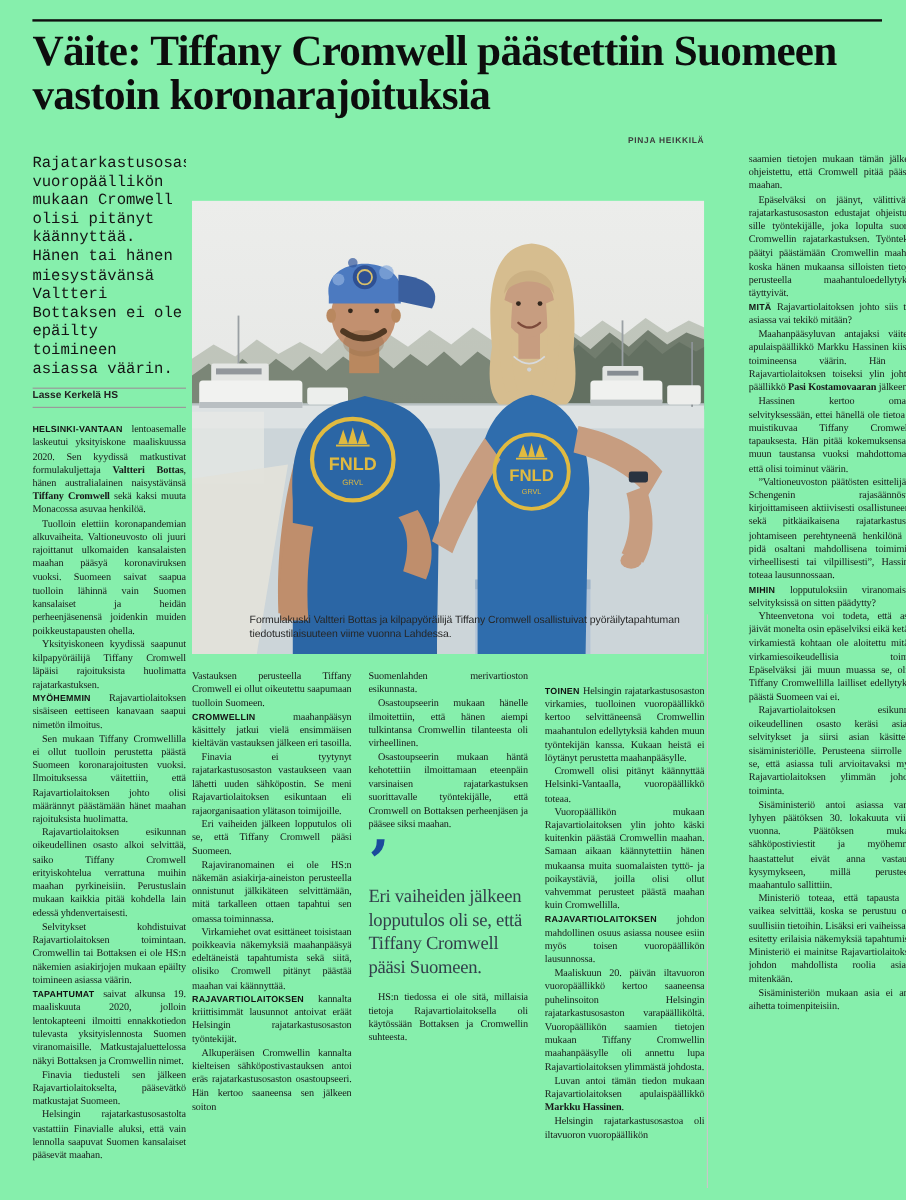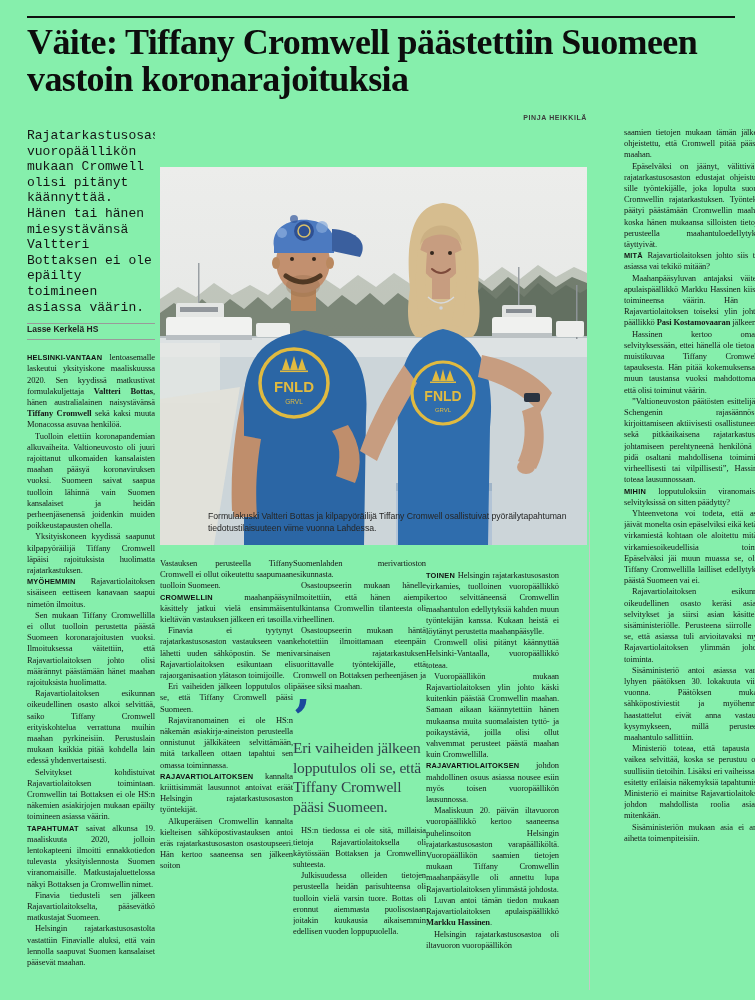--- a/index.html
+++ b/index.html
@@ -16,21 +16,21 @@
   .standfirst{font-family:Liberation Mono, monospace;font-size:13px;line-height:15.6px;
               color:#141414;margin:0 0 8px 0;}
   .byline-block{border-top:1px solid #9a9a9a;border-bottom:1px solid #9a9a9a;
                 padding:0 0 5px 0;margin:6px 0 9px 0;
                 font-family:"Liberation Sans",sans-serif;font-size:8.5px;font-weight:700;color:#222;}
   .photo-wrap{position:absolute;left:160px;top:127px;width:427px;height:378px;overflow:hidden;margin-top:40px;}
   .caption{position:absolute;left:160px;top:511px;width:414px;
            font-family:"Liberation Sans",sans-serif;font-size:8.7px;line-height:11.8px;
            letter-spacing:-.05px;color:#262626;margin-left:48px;}
   .mid-cols{position:absolute;left:160px;top:558px;width:427px;height:434px;
-            display:flex;}
+            display:flex;gap:14px;}
   .mcol{width:133px;height:434px;overflow:hidden;}
   .col5{position:absolute;left:624px;top:127px;width:141px;height:866px;overflow:hidden;}
   .vrule{position:absolute;left:589px;top:512px;width:1px;height:478px;background:#c8c8c8;}
   
   .bodytext p.bp{margin:0;font-family:"Liberation Serif",serif;font-size:8.5px;line-height:11.2px;
      text-align:justify;letter-spacing:-.1px;color:#171717;hyphens:auto;}
   .bodytext p.bp.indent{text-indent:8px;}
   .bodytext p.bp.lead-para{}
   .bodytext p.bp.lead-para:first-child{margin-top:12px;}
   .bodytext .lead{font-family:"Liberation Sans",sans-serif;font-weight:700;font-size:7.4px;
@@ -168,33 +168,33 @@
 
   <div class="caption">Formulakuski Valtteri Bottas ja kilpapyöräilijä Tiffany Cromwell osallistuivat pyöräilytapahtuman tiedotustilaisuuteen viime vuonna Lahdessa.</div>
 
   <div class="mid-cols bodytext">
     <div class="mcol">
         <p class="bp">Vastauksen perusteella Tiffany Cromwell ei ollut oikeutettu saapumaan tuolloin Suomeen.</p>
         <p class="bp lead-para"><span class="lead">CROMWELLIN </span>maahanpääsyn käsittely jatkui vielä ensimmäisen kieltävän vastauksen jälkeen eri tasoilla.</p>
         <p class="bp indent">Finavia ei tyytynyt rajatarkastusosaston vastaukseen vaan lähetti uuden sähköpostin. Se meni Rajavartiolaitoksen esikuntaan eli rajaorganisaation ylätason toimijoille.</p>
         <p class="bp indent">Eri vaiheiden jälkeen lopputulos oli se, että Tiffany Cromwell pääsi Suomeen.</p>
         <p class="bp indent">Rajaviranomainen ei ole HS:n näkemän asiakirja-aineiston perusteella onnistunut jälkikäteen selvittämään, mitä tarkalleen ottaen tapahtui sen omassa toiminnassa.</p>
+        <p class="bp indent">Virkamiehet ovat esittäneet toisistaan poikkeavia näkemyksiä maahanpääsyä edeltäneistä tapahtumista sekä siitä, olisiko Cromwell pitänyt päästää maahan vai käännyttää.</p>
         <p class="bp lead-para"><span class="lead">RAJAVARTIOLAITOKSEN </span>kannalta kriittisimmät lausunnot antoivat eräät Helsingin rajatarkastusosaston työntekijät.</p>
         <p class="bp indent">Alkuperäisen Cromwellin kannalta kielteisen sähköpostivastauksen antoi eräs rajatarkastusosaston osastoupseeri. Hän kertoo saaneensa sen jälkeen soiton</p>
       </div>
     <div class="mcol">
         <p class="bp">Suomenlahden merivartioston esikunnasta.</p>
         <p class="bp indent">Osastoupseerin mukaan hänelle ilmoitettiin, että hänen aiempi tulkintansa Cromwellin tilanteesta oli virheellinen.</p>
         <p class="bp indent">Osastoupseerin mukaan häntä kehotettiin ilmoittamaan eteenpäin varsinaisen rajatarkastuksen suorittavalle työntekijälle, että Cromwell on Bottaksen perheenjäsen ja pääsee siksi maahan.</p>
         <blockquote class="pullquote">
           <span class="pq-glyph" style="color: rgb(27, 74, 156);">’</span>
           <span class="pq-text">Eri vaiheiden jälkeen lopputulos oli se, että Tiffany Cromwell pääsi Suomeen.</span>
         </blockquote>
         <p class="bp indent">HS:n tiedossa ei ole sitä, millaisia tietoja Rajavartiolaitoksella oli käytössään Bottaksen ja Cromwellin suhteesta.</p>
-        <p class="bp indent">Julkisuudessa olleiden tietojen perusteella heidän parisuhteensa oli tuolloin vielä varsin tuore. Bottas oli eronnut aiemmasta puolisostaan joitakin kuukausia aikaisemmin edellisen vuoden loppupuolella.</p>
       </div>
     <div class="mcol">
         <p class="bp lead-para"><span class="lead">TOINEN </span>Helsingin rajatarkastusosaston virkamies, tuolloinen vuoropäällikkö kertoo selvittäneensä Cromwellin maahantulon edellytyksiä kahden muun työntekijän kanssa. Kukaan heistä ei löytänyt perustetta maahanpääsylle.</p>
         <p class="bp indent">Cromwell olisi pitänyt käännyttää Helsinki-Vantaalla, vuoropäällikkö toteaa.</p>
         <p class="bp indent">Vuoropäällikön mukaan Rajavartiolaitoksen ylin johto käski kuitenkin päästää Cromwellin maahan. Samaan aikaan käännytettiin hänen mukaansa muita suomalaisten tyttö- ja poikaystäviä, joilla olisi ollut vahvemmat perusteet päästä maahan kuin Cromwellilla.</p>
         <p class="bp lead-para"><span class="lead">RAJAVARTIOLAITOKSEN </span>johdon mahdollinen osuus asiassa nousee esiin myös toisen vuoropäällikön lausunnossa.</p>
         <p class="bp indent">Maaliskuun 20. päivän iltavuoron vuoropäällikkö kertoo saaneensa puhelinsoiton Helsingin rajatarkastusosaston varapäälliköltä. Vuoropäällikön saamien tietojen mukaan Tiffany Cromwellin maahanpääsylle oli annettu lupa Rajavartiolaitoksen ylimmästä johdosta.</p>
         <p class="bp indent">Luvan antoi tämän tiedon mukaan Rajavartiolaitoksen apulaispäällikkö <b>Markku Hassinen</b>.</p>
         <p class="bp indent">Helsingin rajatarkastusosastoa oli iltavuoron vuoropäällikön</p>
       </div>

